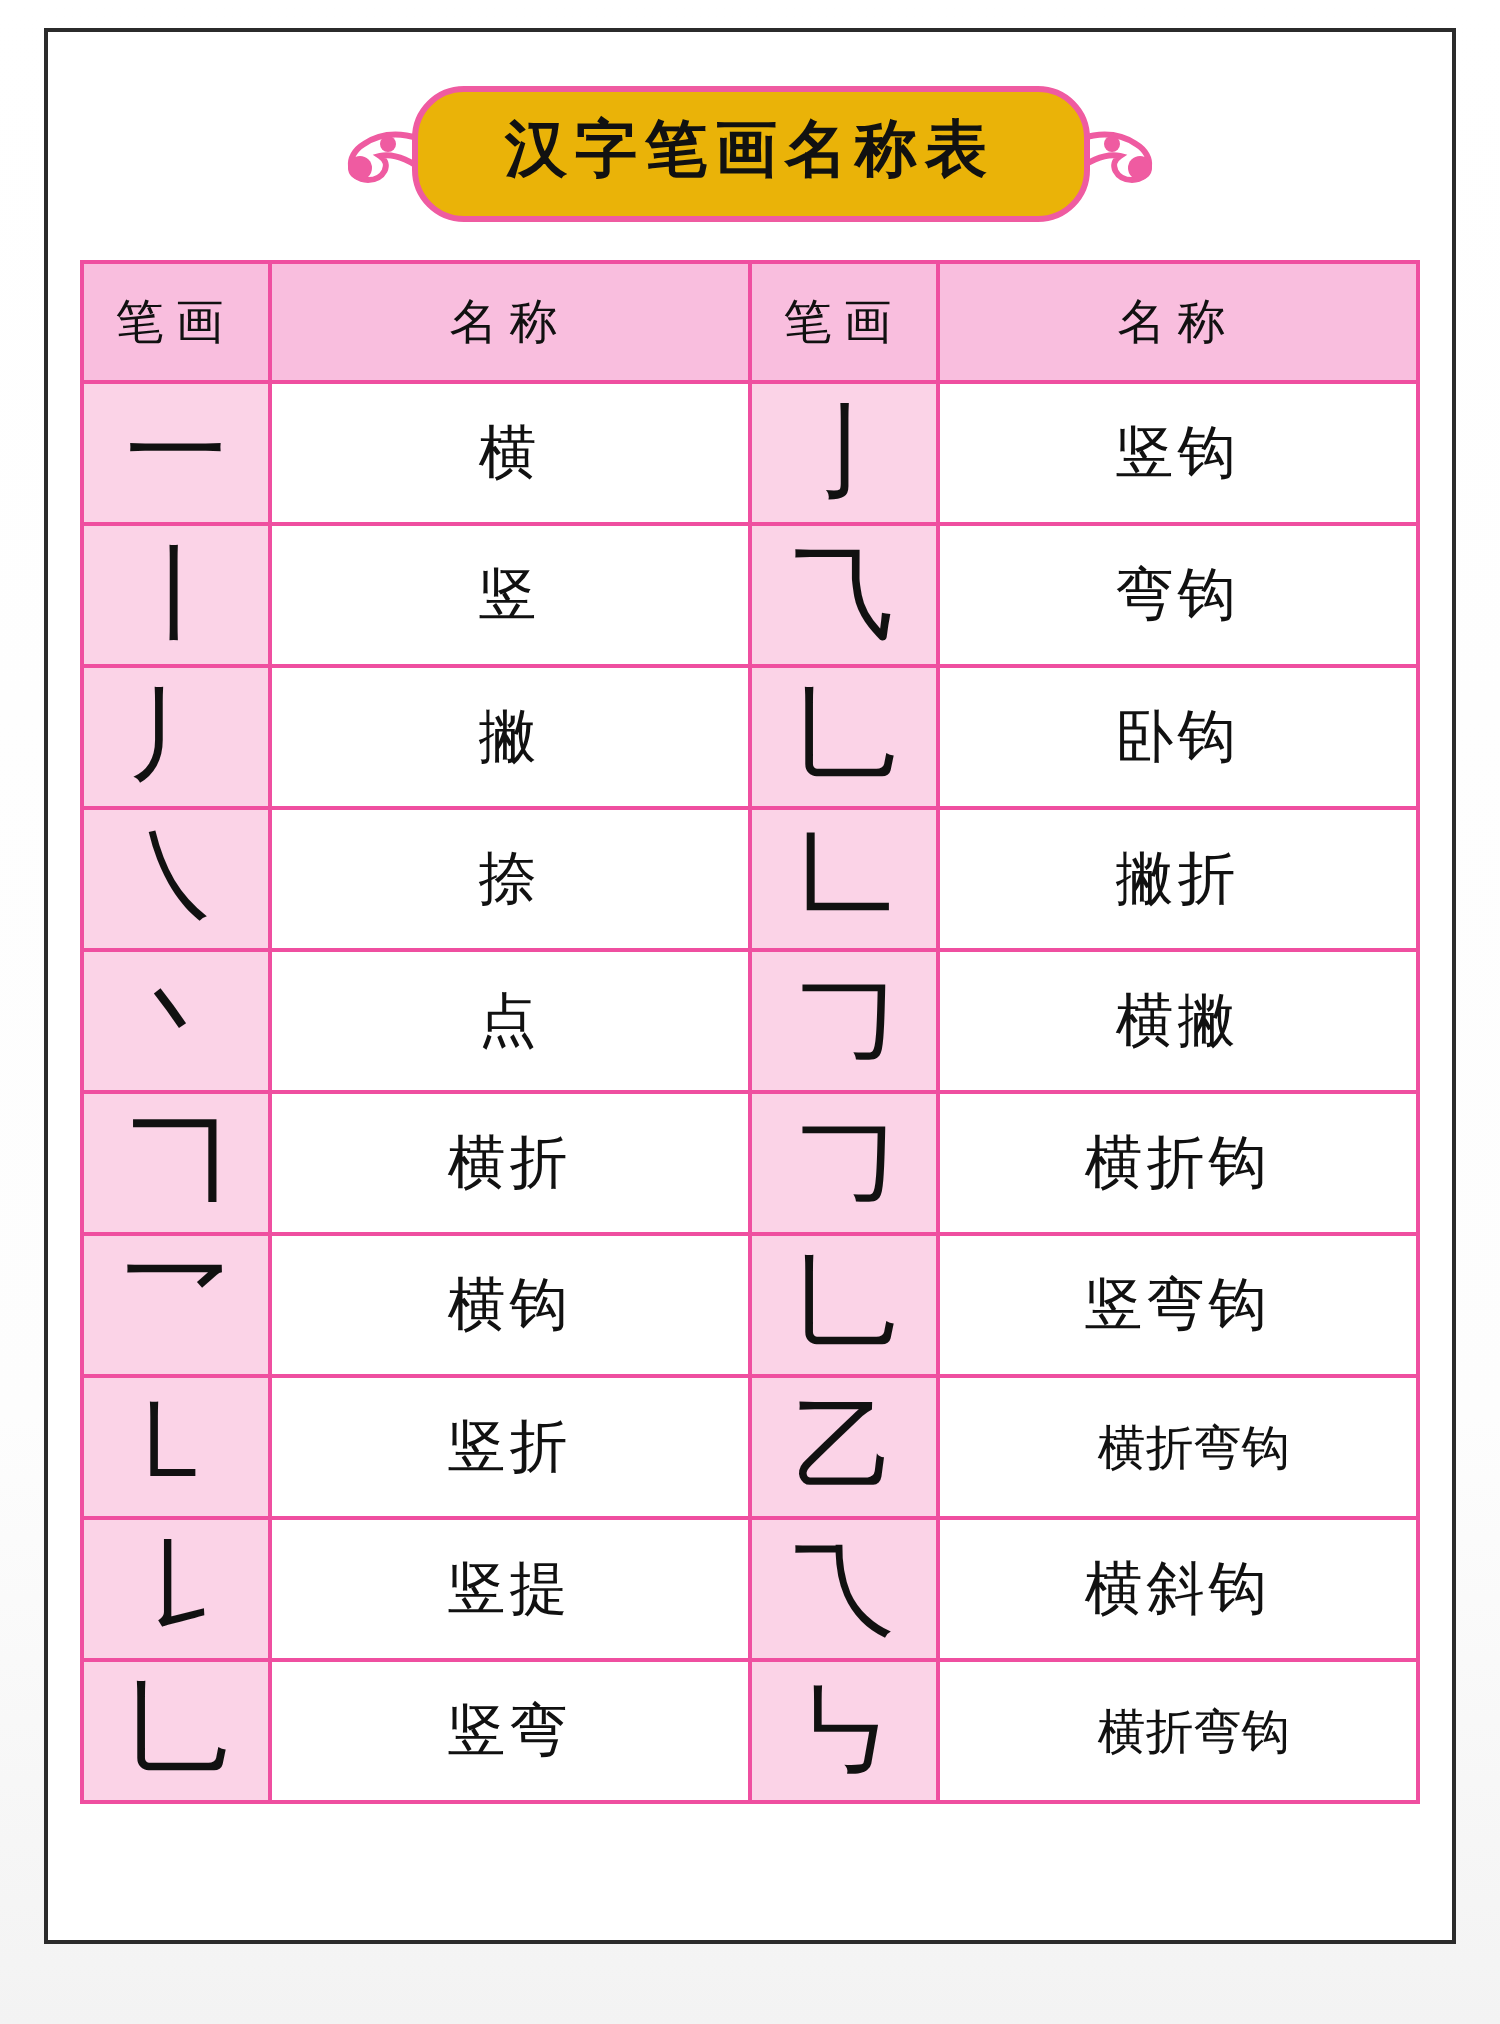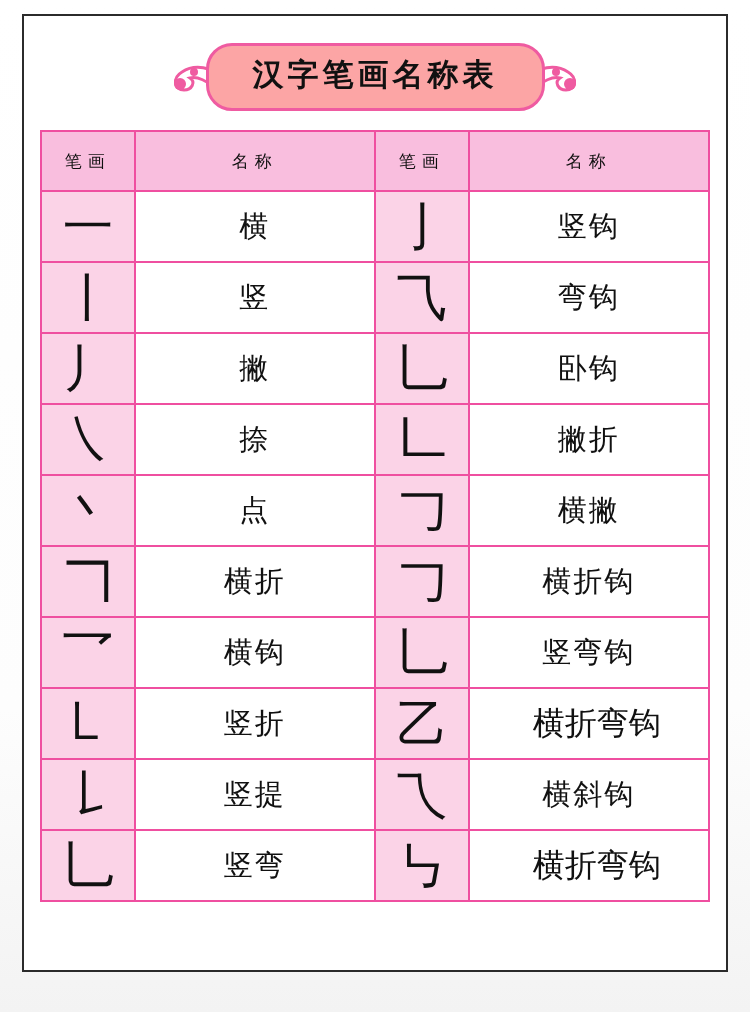--- a/index.html
+++ b/index.html
@@ -51,21 +51,21 @@
   .title-wrap {
     display: flex;
     align-items: center;
     justify-content: center;
     height: 86px;
     position: relative;
   }
   .title-plate {
     border: 3px solid #ef5ba1;
     border-radius: 26px;
-    background: #fca5a5;
+    background: #eab308;
     padding: 8px 44px 12px 44px;
     position: relative;
     z-index: 2;
     text-align: right;
   }
   .title-text {
     font-family: "DejaVu Sans", sans-serif;
     font-weight: bold;
     font-size: 31px;
     letter-spacing: 4px;
@@ -95,21 +95,21 @@
     text-align: center;
     vertical-align: middle;
     padding: 0;
   }
   col.c-stroke { width: 14%; }
   col.c-name   { width: 36%; }
 
   thead th {
     background: #f9bede;
     height: 58px;
-    font-size: 17px;
+    font-size: 24px;
     font-weight: normal;
     letter-spacing: 6px;
     color: #111;
     font-family: Liberation Mono, monospace;
   }
   tbody tr { height: 71px; }
 
   td.stroke-cell {
     background: #fbd3e7;
     font-family: "DejaVu Serif", serif;
@@ -117,21 +117,21 @@
     line-height: 1;
     color: #111;
   }
   td.name-cell {
     background: #ffffff;
     font-family: "DejaVu Sans", sans-serif;
     font-size: 29px;
     letter-spacing: 2px;
     color: #111;
   }
-  td.name-cell.narrow { letter-spacing: 0px; font-size: 32px; padding-left: 16px; }
+  td.name-cell.narrow { letter-spacing: 0px; font-size: 24px; padding-left: 16px; }
 
   .stroke-glyph {
     display: inline-block;
     transform: scale(1.15);
   }
 </style>
 </head>
 <body>
 
 <div class="page">

